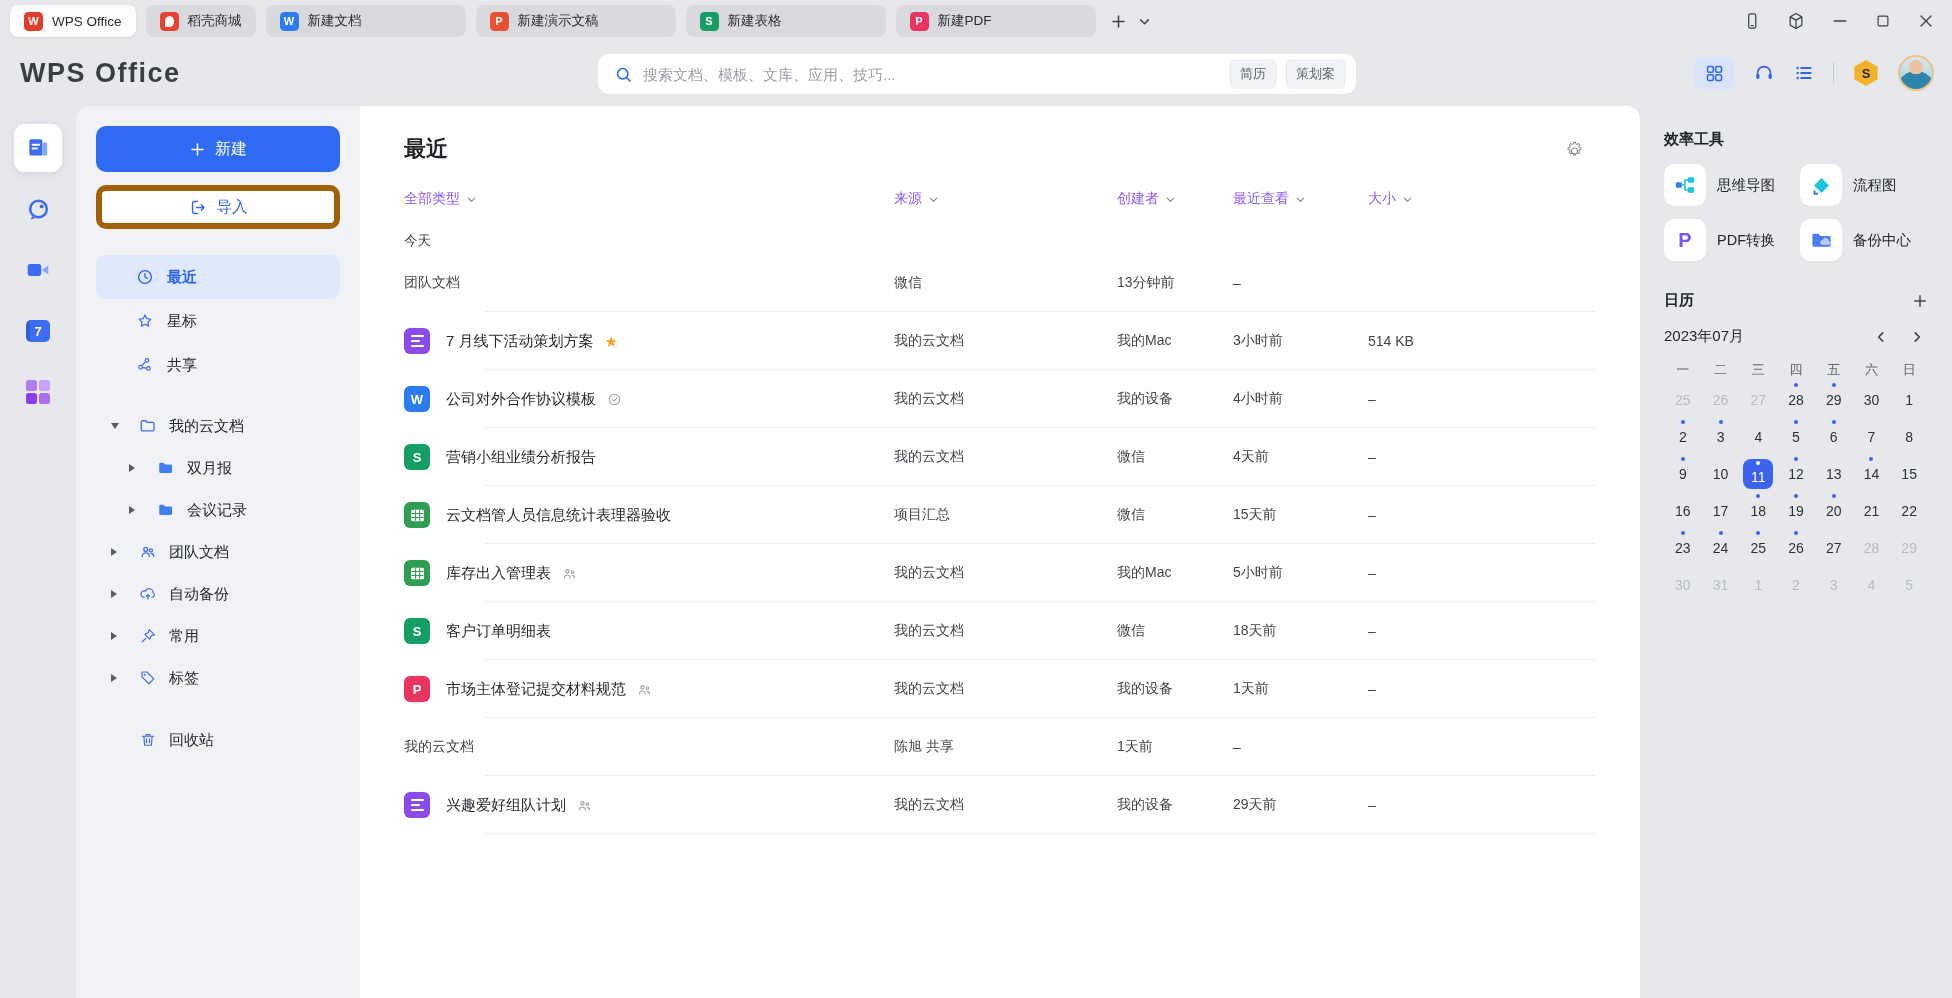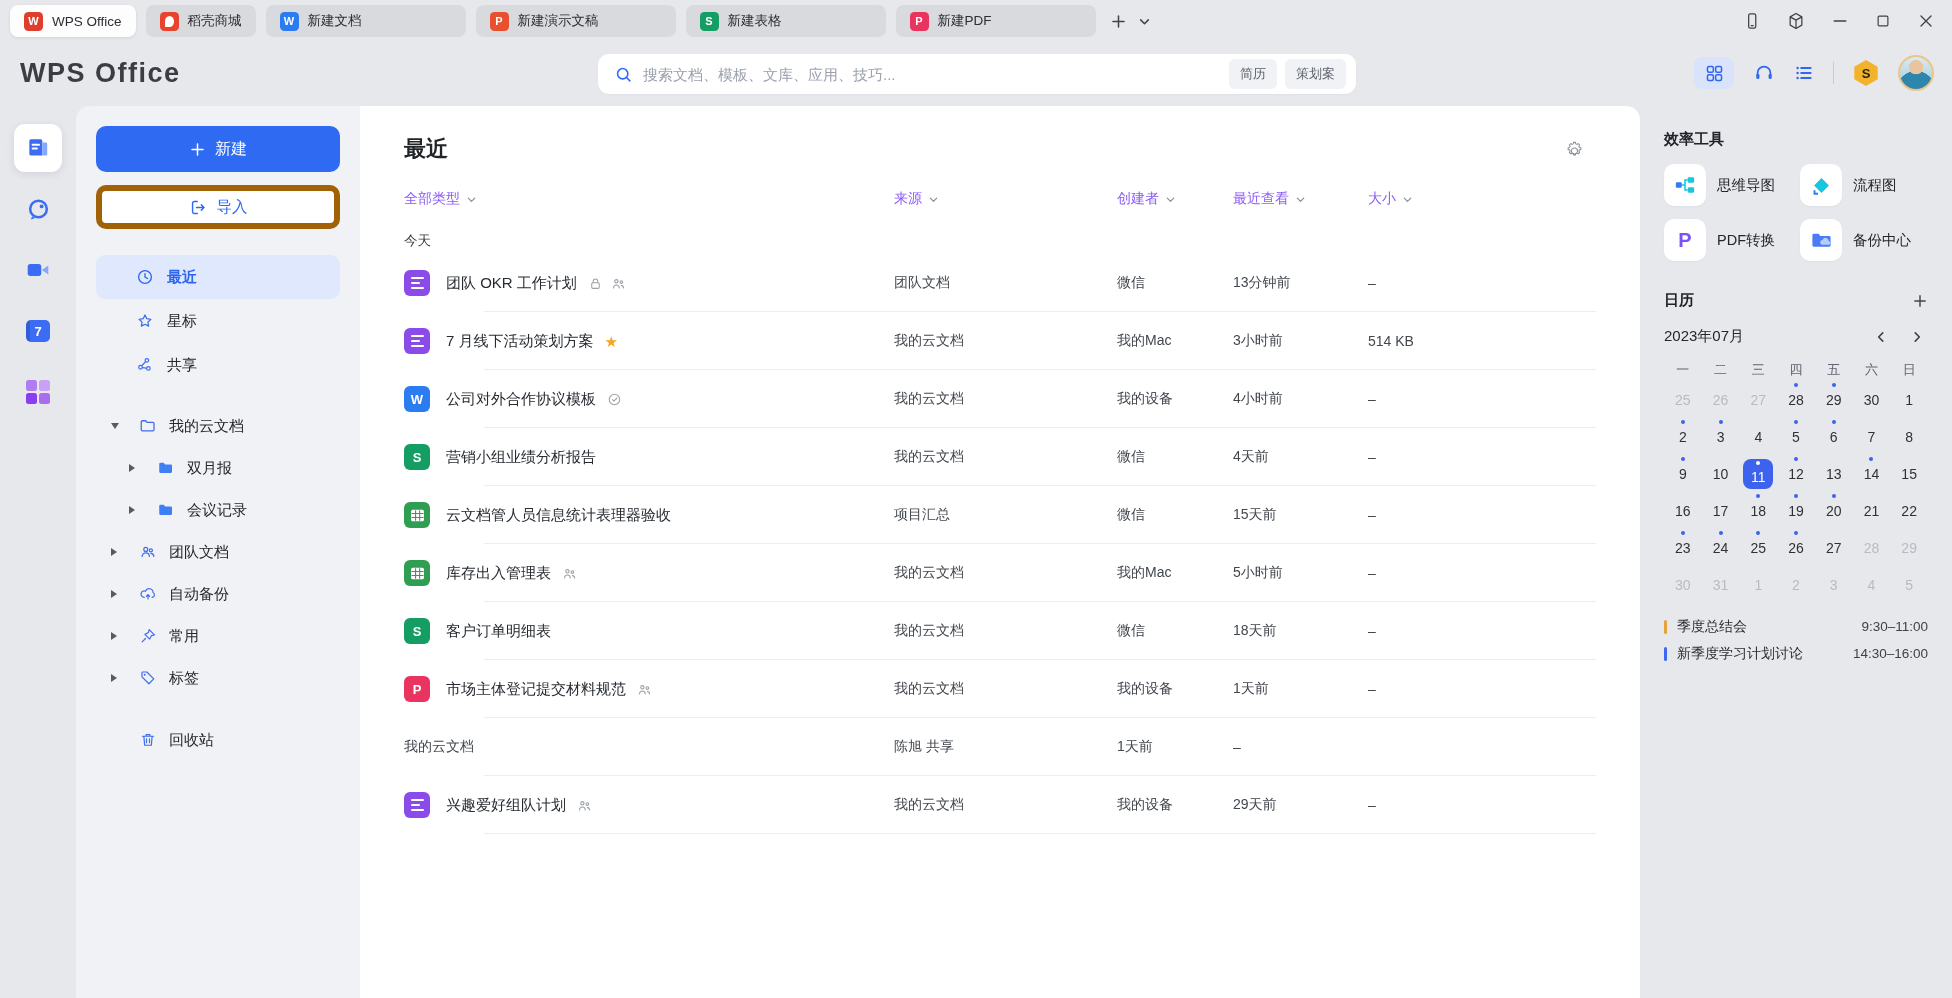--- a/index.html
+++ b/index.html
@@ -558,38 +558,20 @@
               <use href="#i-chev-d"></use>
             </svg>
           </span>
       </div>
 
       <div class="group-label">今天</div>
 
       <div class="rows">
 
         <div class="frow grid5">
-          <div class="fname">
-            <span class="ficon" style="background: rgb(138, 75, 232);">
-                <span class="g-bars">
-                  <i></i>
-                  <i></i>
-                  <i></i>
-                </span>
-              </span>
-            <span class="ftext">团队 OKR 工作计划</span>
-            <span class="badges">
-                <svg width="15" height="15">
-                  <use href="#i-lock"></use>
-                </svg>
-                <svg width="15" height="15">
-                  <use href="#i-people"></use>
-                </svg>
-              </span>
-          </div>
           <div>团队文档</div>
           <div>微信</div>
           <div>13分钟前</div>
           <div>–</div>
         </div>
 
         <div class="frow grid5">
           <div class="fname">
             <span class="ficon" style="background: rgb(138, 75, 232);">
                 <span class="g-bars">
@@ -936,26 +918,14 @@
           <span class="inner">3</span>
         </div>
         <div class="cal-cell muted">
           <span class="inner">4</span>
         </div>
         <div class="cal-cell muted">
           <span class="inner">5</span>
         </div>
       </div>
 
-    <div class="events">
-      <div class="event">
-        <span class="ebar" style="background: rgb(229, 163, 60);"></span>
-        <span class="etitle">季度总结会</span>
-        <span class="etime">9:30–11:00</span>
-      </div>
-      <div class="event">
-        <span class="ebar" style="background: rgb(62, 104, 242);"></span>
-        <span class="etitle">新季度学习计划讨论</span>
-        <span class="etime">14:30–16:00</span>
-      </div>
-    </div>
   </div>
 </div>
 
 </body></html>

